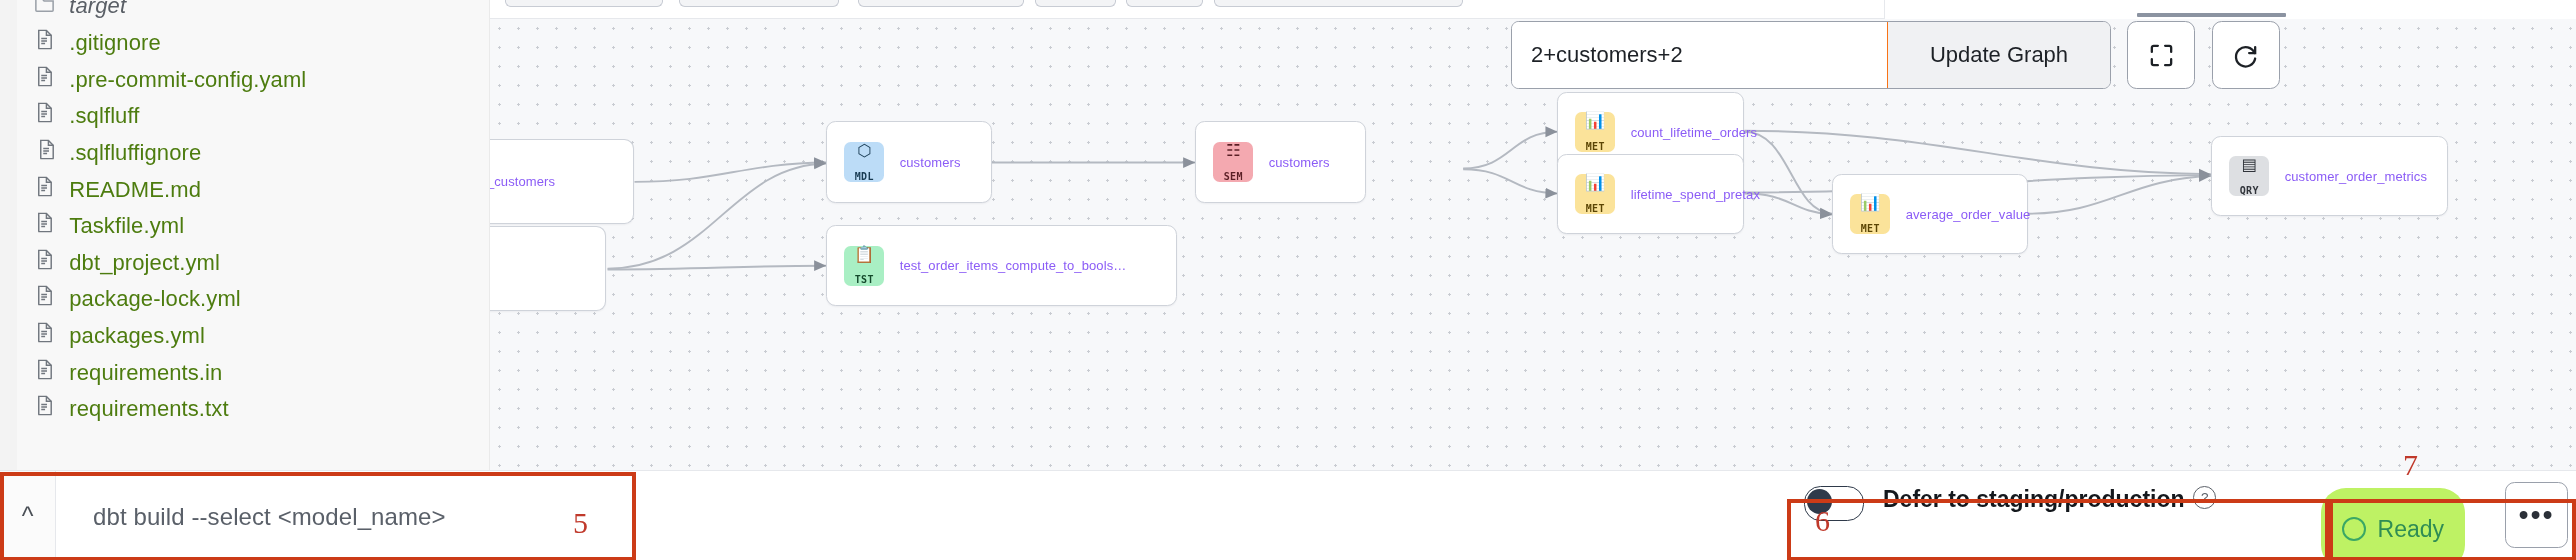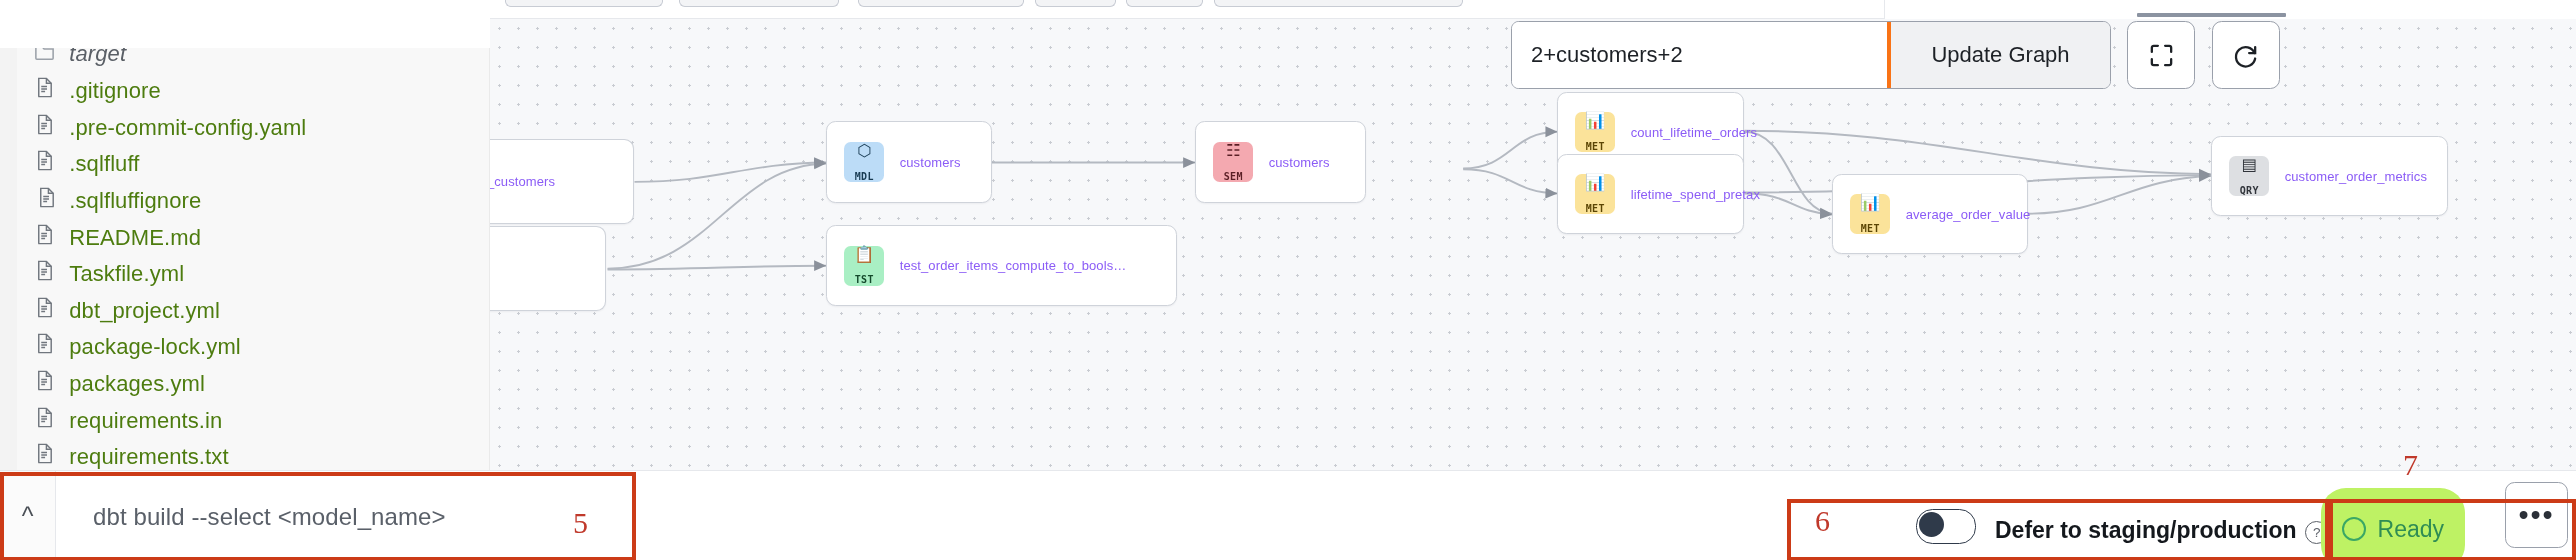--- a/index.html
+++ b/index.html
@@ -11,21 +11,20 @@
   }
   #root { position: relative; width: 2576px; height: 561px; }
 
   
   #sidebar {
     position: absolute; left: 0; top: 0;
     width: 489px; height: 470px;
     background: #f8f8f8;
     border-right: 1px solid #eaeaea;
     overflow: hidden;
-    margin-top: 48px;
   }
   #sidebar-edge {
     position: absolute; left: 0; top: 0; width: 17.3px; height: 470px;
     background: #f3f3f3;
   }
   .file-row {
     position: absolute; left: 17.3px;
     height: 37px; display: flex; align-items: center;
     width: 453px;
     padding-left: 15.4px; box-sizing: border-box;
@@ -110,21 +109,21 @@
     display: flex; height: 66px; border: 1px solid #9aa0ab;
     border-radius: 7.7px; overflow: hidden; background: #fff;
   }
   #selector-input {
     width: 375px; height: 100%; border: none; outline: none;
     font-size: 22px; color: #1d2126; padding: 0 19px;
     font-family: "Liberation Sans", sans-serif; background: #fff;
     box-sizing: border-box;
   }
   #update-graph-btn {
-    width: 223px; height: 100%; border: none; border-left: 4px solid #f97316;
+    width: 223px; height: 100%; border: none; border-left: 1px solid #f97316;
     background: #f0f1f3; font-size: 22px; color: #1d2126; cursor: pointer;
     font-family: "Liberation Sans", sans-serif;
   }
   .icon-btn {
     width: 66px; height: 66px; margin-left: 16.4px;
     border: 1px solid #9aa0ab; border-radius: 9.6px; background: #fff;
     display: flex; align-items: center; justify-content: center; cursor: pointer;
   }
 
   
@@ -145,22 +144,22 @@
   .annot {
     position: absolute; color: #c0392b; font-size: 30px; font-weight: 400;
     font-family: "Liberation Serif", serif;
   }
   .annot-box {
     position: absolute; border: 4.8px solid #cc3b17; box-sizing: border-box;
     pointer-events: none;
   }
 
   #defer-group {
-    position: absolute; left: 1916px; top: 486px;
-    display: flex; align-items: flex-end; height: 58px;
+    position: absolute; left: 1804px; top: 486px;
+    display: flex; align-items: flex-start; height: 58px;
   }
   .toggle {
     width: 58px; height: 33px; border-radius: 16.4px;
     border: 1.9px solid #2f3a4a; background: #ffffff;
     position: relative; cursor: pointer; flex: 0 0 58px;
   }
   .toggle .knob {
     position: absolute; left: 1.9px; top: 1.9px;
     width: 25px; height: 25px; border-radius: 50%; background: #2f3a4a;
   }

